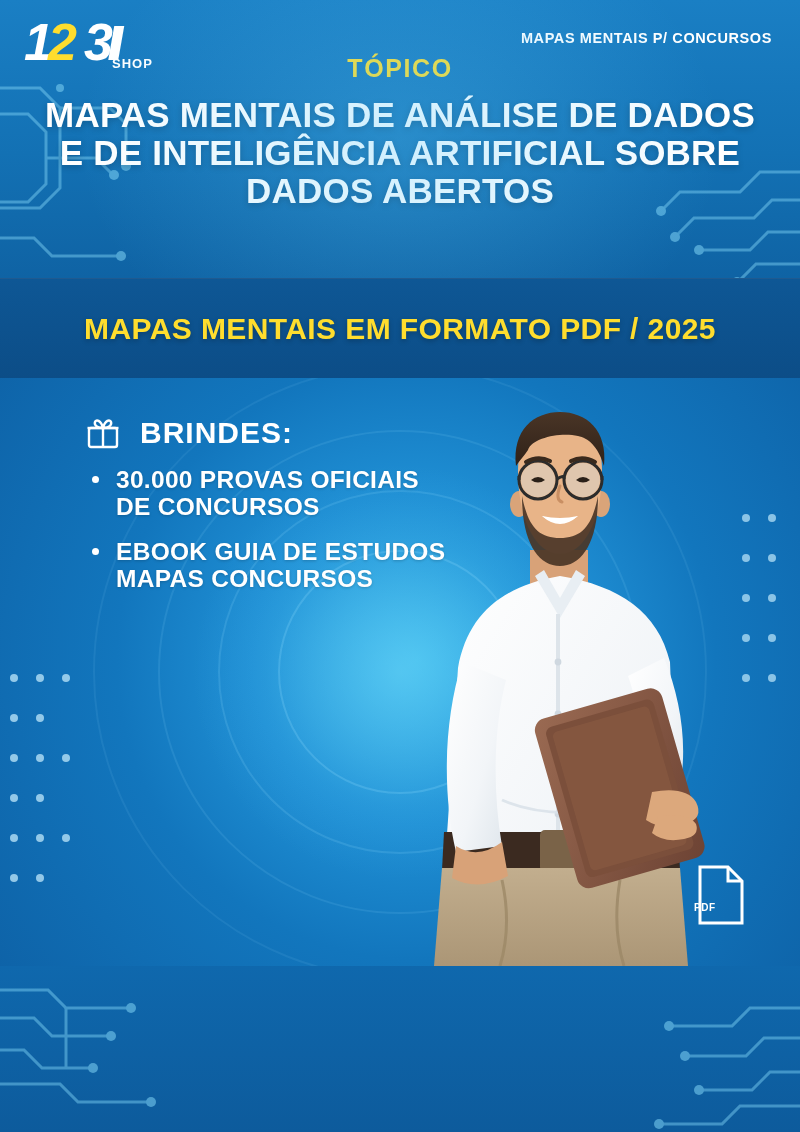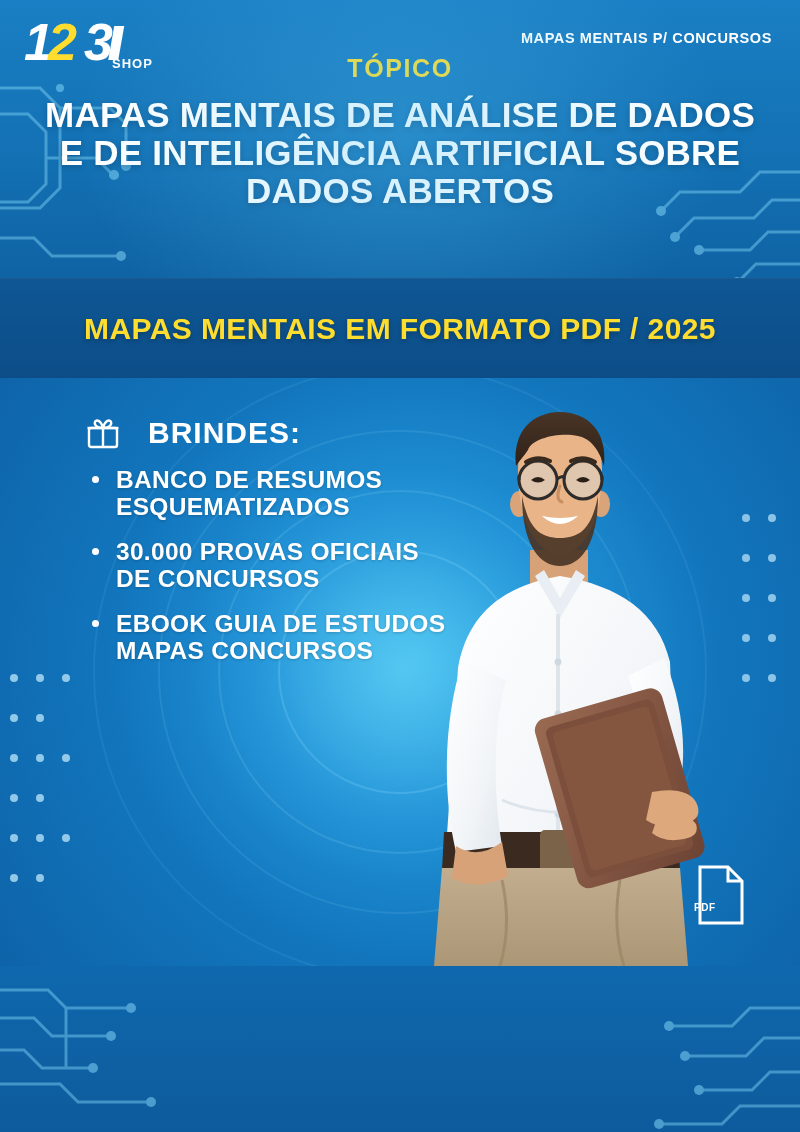--- a/index.html
+++ b/index.html
@@ -140,21 +140,21 @@
   
   .brindes {
     position: absolute;
     left: 86px; top: 38px;
     width: 360px;
     z-index: 6;
   }
   .brindes-head {
     display: flex;
     align-items: center;
-    gap: 28px;
+    gap: 20px;
     margin-bottom: 16px;
   }
   .brindes-title {
     color: #ffffff;
     font-size: 30px;
     font-weight: bold;
     letter-spacing: 1px;
   }
   .gift-icon { width: 34px; height: 34px; display:block; }
   ul.brindes-list {
@@ -443,21 +443,20 @@
             <rect x="3" y="12" width="28" height="19" rx="2"></rect>
             <path d="M1.5,12 L32.5,12"></path>
             <path d="M17,12 L17,31"></path>
             <path d="M17,12 C11,12 8,9 9,6 C10,3 15,4 17,12 Z"></path>
             <path d="M17,12 C23,12 26,9 25,6 C24,3 19,4 17,12 Z"></path>
           </g>
         </svg>
         <span class="brindes-title">BRINDES:</span>
       </div>
       <ul class="brindes-list">
-        <li>BANCO DE RESUMOS ESQUEMATIZADOS</li>
         <li>30.000 PROVAS OFICIAIS DE CONCURSOS</li>
         <li>EBOOK GUIA DE ESTUDOS MAPAS CONCURSOS</li>
       </ul>
     </div>
 
     <div class="pdf-badge">
       <svg viewBox="0 0 54 62" width="54" height="62">
         <g fill="none" stroke="#ffffff" stroke-width="3">
           <path d="M6,3 L34,3 L48,17 L48,59 L6,59 Z"></path>
           <path d="M34,3 L34,17 L48,17"></path>

